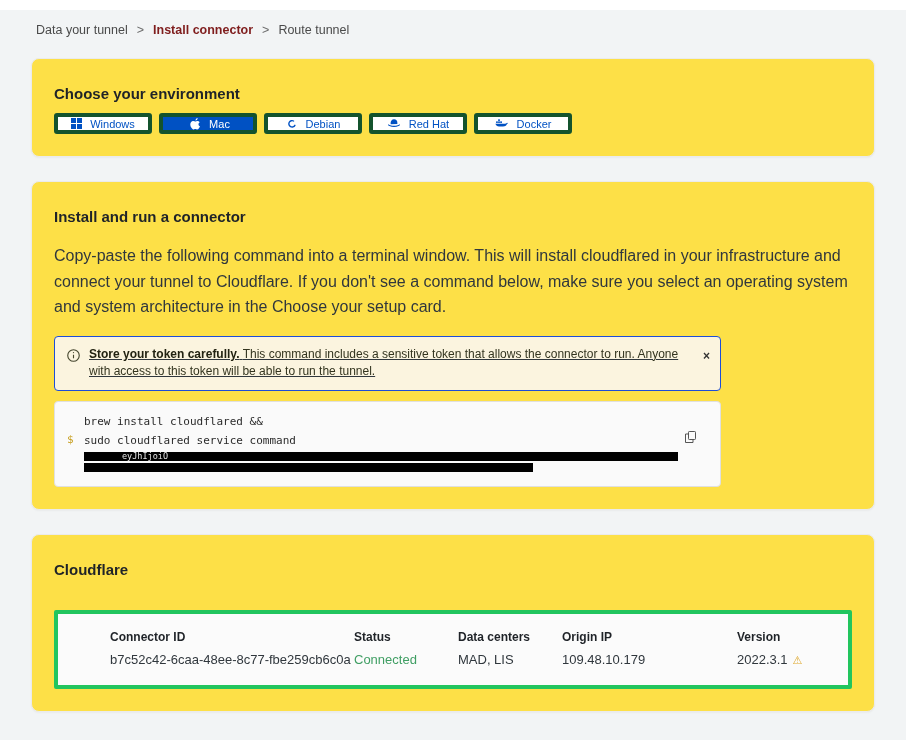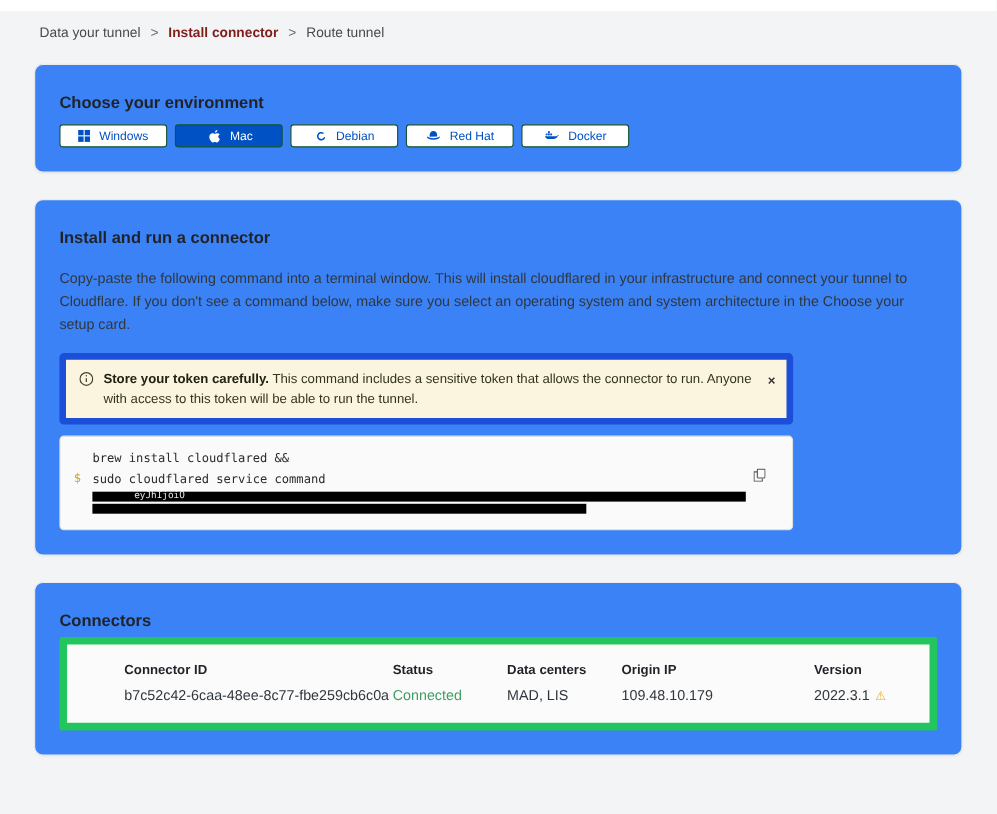--- a/index.html
+++ b/index.html
@@ -17,50 +17,50 @@
     padding: 13px 0 0 36px;
     font-size: 12.5px; color: #4a4a4a;
   }
   .crumb { cursor: pointer; }
   .crumb.active { font-weight: bold; color: #7f1d1d; text-align: center; }
   .sep { color: #6b6b6b; }
 
   .content { width: 844px; margin: 21px auto 0; }
 
   .card {
-    background: #3b82f6;
+    background: #fde047;
     border: 1px solid #ebebeb;
     border-radius: 8px;
     box-shadow: 0 1px 2px rgba(0,0,0,0.04);
     padding: 26px 22px 22px;
     margin-bottom: 24px;
   }
   .card-title { margin: 0; font-size: 15px; font-weight: bold; color: #1f2328; }
 
   
   .os-label { margin-top: 24px; font-size: 13px; color: #30373d; }
   .os-row { margin-top: 11px; display: flex; gap: 7px; }
   .os-btn {
     display: inline-flex; align-items: center; justify-content: center; gap: 8px;
     min-width: 98px; height: 21px; padding: 0 10px;
-    background: #ffffff; border: 1px solid #14532d; border-radius: 3px;
+    background: #ffffff; border: 4px solid #14532d; border-radius: 3px;
     color: #0051c3; font-size: 11px; font-family: inherit; cursor: pointer;
   }
   .os-btn.selected { background: #0051c3; color: #ffffff; padding-left: 14px; }
   .os-icon { display: inline-flex; }
   .os-icon svg { display: block; }
 
   
-  .desc { margin: 18px 0 0; font-size: 13px; line-height: 1.6; color: #30373d; }
+  .desc { margin: 18px 0 0; font-size: 16px; line-height: 1.6; color: #30373d; }
 
   .warning-banner {
     position: relative; margin-top: 16px; width: 667px;
-    background: #fbf4df; border: 6px solid #1d4ed8; border-radius: 4px;
+    background: #fbf4df; border: 1px solid #1d4ed8; border-radius: 4px;
     padding: 9px 30px 9px 12px;
-    display: flex; gap: 9px;
+    display: flex; gap: 9px; text-decoration: underline;
   }
   .warn-icon { flex: none; margin-top: 2px; }
   .warn-text { font-size: 12px; line-height: 1.45; color: #33341f; }
   .warn-text strong { font-weight: bold; color: #222211; }
   .warn-close {
     position: absolute; right: 10px; top: 13px;
     background: none; border: none; padding: 0;
     font-size: 12px; font-weight: bold; color: #333; cursor: pointer; line-height: 1;
   }
 
@@ -80,22 +80,22 @@
   .bar2 { width: 449px; }
   .token-prefix {
     display: block; padding-left: 2px;
     font-size: 8.5px; line-height: 9px; color: #e8e8e8;
     font-family: "DejaVu Sans Mono", monospace; white-space: pre; margin-left: 36px;
   }
   .copy-icon { position: absolute; right: 24px; top: 29px; cursor: pointer; }
 
   
   .connectors-table {
-    margin-top: 6px;
-    border: 7px solid #22c55e; border-radius: 2px;
+    margin-top: 32px;
+    border: 4px solid #22c55e; border-radius: 2px;
     background: #fbfbfb;
     padding: 16px 10px 18px 52px;
     display: grid;
     grid-template-columns: 244px 104px 104px 175px auto;
     row-gap: 8px;
     align-items: center;
   }
   .th { font-size: 12px; font-weight: bold; color: #1f2328; }
   .td { font-size: 13px; color: #30373d; }
   .status-connected { color: #3f9e63; }
@@ -203,21 +203,21 @@
       <span class="copy-icon">
         <svg width="11" height="12" viewBox="0 0 11 12" fill="none" stroke="#555555" stroke-width="1">
             <rect x="3.5" y="0.5" width="7" height="8" rx="0.8"></rect>
             <path d="M3.5 3H.5v8.5H8V9"></path>
           </svg>
       </span>
     </div>
   </section>
 
   <section class="card">
-    <h2 class="card-title">Connectors</h2>
+    <h2 class="card-title">Cloudflare</h2>
     <div class="connectors-table">
       <div class="th">Connector ID</div>
       <div class="th">Status</div>
       <div class="th">Data centers</div>
       <div class="th">Origin IP</div>
       <div class="th">Version</div>
 
       <div class="td">b7c52c42-6caa-48ee-8c77-fbe259cb6c0a</div>
       <div class="td status-connected">Connected</div>
       <div class="td">MAD, LIS</div>

